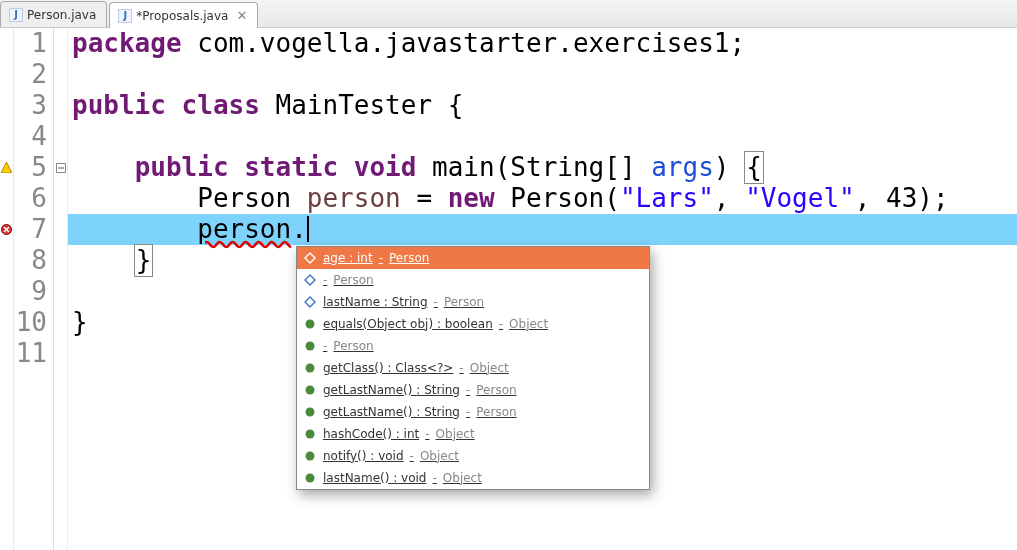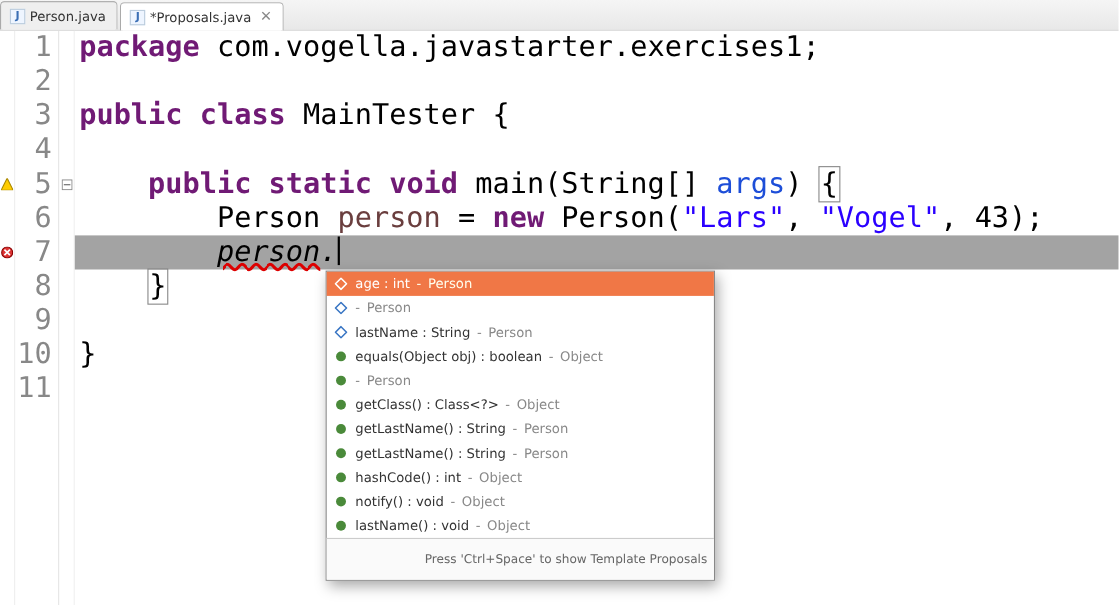--- a/index.html
+++ b/index.html
@@ -82,21 +82,21 @@
   .fold-col .fold {
     height: 31px;
     display: flex;
     align-items: center;
     justify-content: center;
   }
   .fold-col .fold svg { display: block; }
 
   .code-col { flex: 1; position: relative; background: #fff; }
   .line { height: 31px; white-space: pre; padding-left: 4px; }
-  .line.hl { background: #a3a3a3; font-style: italic; }
+  .line.hl { background: #7dd3fc; }
   .kw { color: #7f0055; font-weight: bold; } 
   .kw { color: #701a75; font-weight: bold; }
   .str { color: #2a00ff; }
   .paramdecl { color: #1d4ed8; }
   .localvar { color: #6a3e3e; }
   .err { text-decoration: underline wavy #d00; text-underline-offset: 2px; }
 
   .caret {
     display: inline-block;
     width: 0;
@@ -124,20 +124,21 @@
     color: #333;
   }
   .popup .row {
     display: flex;
     align-items: center;
     gap: 6px;
     padding: 2px 6px;
     height: 22px;
     white-space: nowrap;
     overflow: hidden;
+    text-decoration: underline;
   }
   .popup .row.sel {
     background: #f07746;
     color: #fff;
   }
   .popup .row .sig { flex: 0 0 auto; }
   .popup .row .orig { color: #888; }
   .popup .row.sel .orig { color: #ffe; }
   .popup .icon {
     width: 14px; height: 14px; flex-shrink: 0;
@@ -344,15 +345,14 @@
           <span class="icon">
             <svg width="12" height="12">
               <circle cx="6" cy="6" r="4.5" fill="#4a8a3a"></circle>
             </svg>
           </span>
           <span class="sig">lastName() : void</span>
           <span class="orig"> - </span>
           <span class="orig">Object</span>
         </div>
       </div>
-    <div class="footer">Press 'Ctrl+Space' to show Template Proposals</div>
   </div>
 </div>
 
 </body></html>

